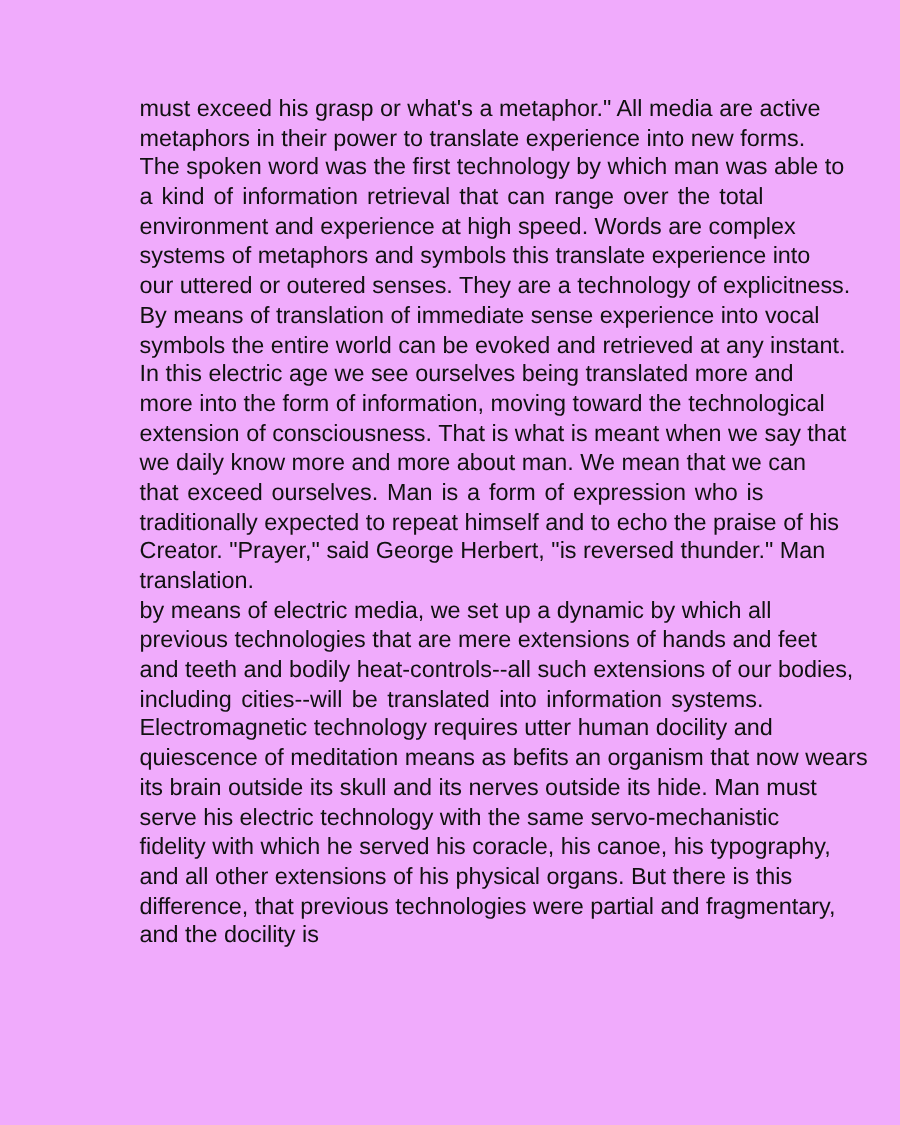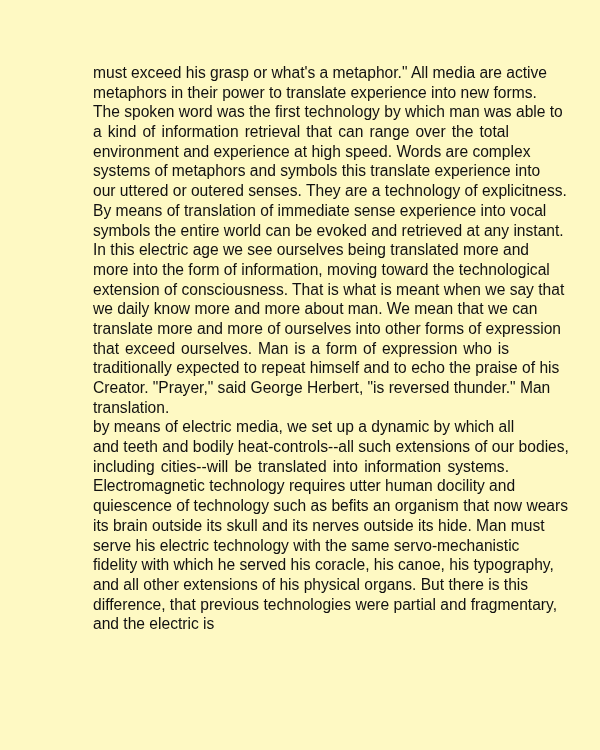--- a/index.html
+++ b/index.html
@@ -11,21 +11,21 @@
       width: 600px;
       height: 750px;
       overflow: hidden;
       position: relative;
     }
     .page {
       position: absolute;
       left: 0; top: 0;
       width: 600px;
       height: 750px;
-      background: #fef9c3;
+      background: #f0abfc;
     }
     .text-block {
       position: absolute;
       left: 93px;
       top: 63px;
       width: 416px;
       font-family: "Liberation Sans", sans-serif;
       font-size: 15.6px;
       line-height: 19.7px;
       color: #111111;
@@ -58,33 +58,33 @@
         <span class="line">a kind of information retrieval that can range over the total</span>
         <span class="line">environment and experience at high speed. Words are complex</span>
         <span class="line">systems of metaphors and symbols this translate experience into</span>
         <span class="line">our uttered or outered senses. They are a technology of explicitness.</span>
         <span class="line">By means of translation of immediate sense experience into vocal</span>
         <span class="line">symbols the entire world can be evoked and retrieved at any instant.</span>
         <span class="line">In this electric age we see ourselves being translated more and</span>
         <span class="line">more into the form of information, moving toward the technological</span>
         <span class="line">extension of consciousness. That is what is meant when we say that</span>
         <span class="line">we daily know more and more about man. We mean that we can</span>
-        <span class="line">translate more and more of ourselves into other forms of expression</span>
         <span class="line">that exceed ourselves. Man is a form of expression who is</span>
         <span class="line">traditionally expected to repeat himself and to echo the praise of his</span>
         <span class="line">Creator. "Prayer," said George Herbert, "is reversed thunder." Man</span>
         <span class="line last">translation.</span>
       </div>
     <div class="para" id="para-1">
         <span class="line">by means of electric media, we set up a dynamic by which all</span>
+        <span class="line">previous technologies that are mere extensions of hands and feet</span>
         <span class="line">and teeth and bodily heat-controls--all such extensions of our bodies,</span>
         <span class="line">including cities--will be translated into information systems.</span>
         <span class="line">Electromagnetic technology requires utter human docility and</span>
-        <span class="line">quiescence of technology such as befits an organism that now wears</span>
+        <span class="line">quiescence of meditation means as befits an organism that now wears</span>
         <span class="line">its brain outside its skull and its nerves outside its hide. Man must</span>
         <span class="line">serve his electric technology with the same servo-mechanistic</span>
         <span class="line">fidelity with which he served his coracle, his canoe, his typography,</span>
         <span class="line">and all other extensions of his physical organs. But there is this</span>
         <span class="line">difference, that previous technologies were partial and fragmentary,</span>
-        <span class="line last">and the electric is</span>
+        <span class="line last">and the docility is</span>
       </div>
   </div>
 </div>
 
 </body></html>

